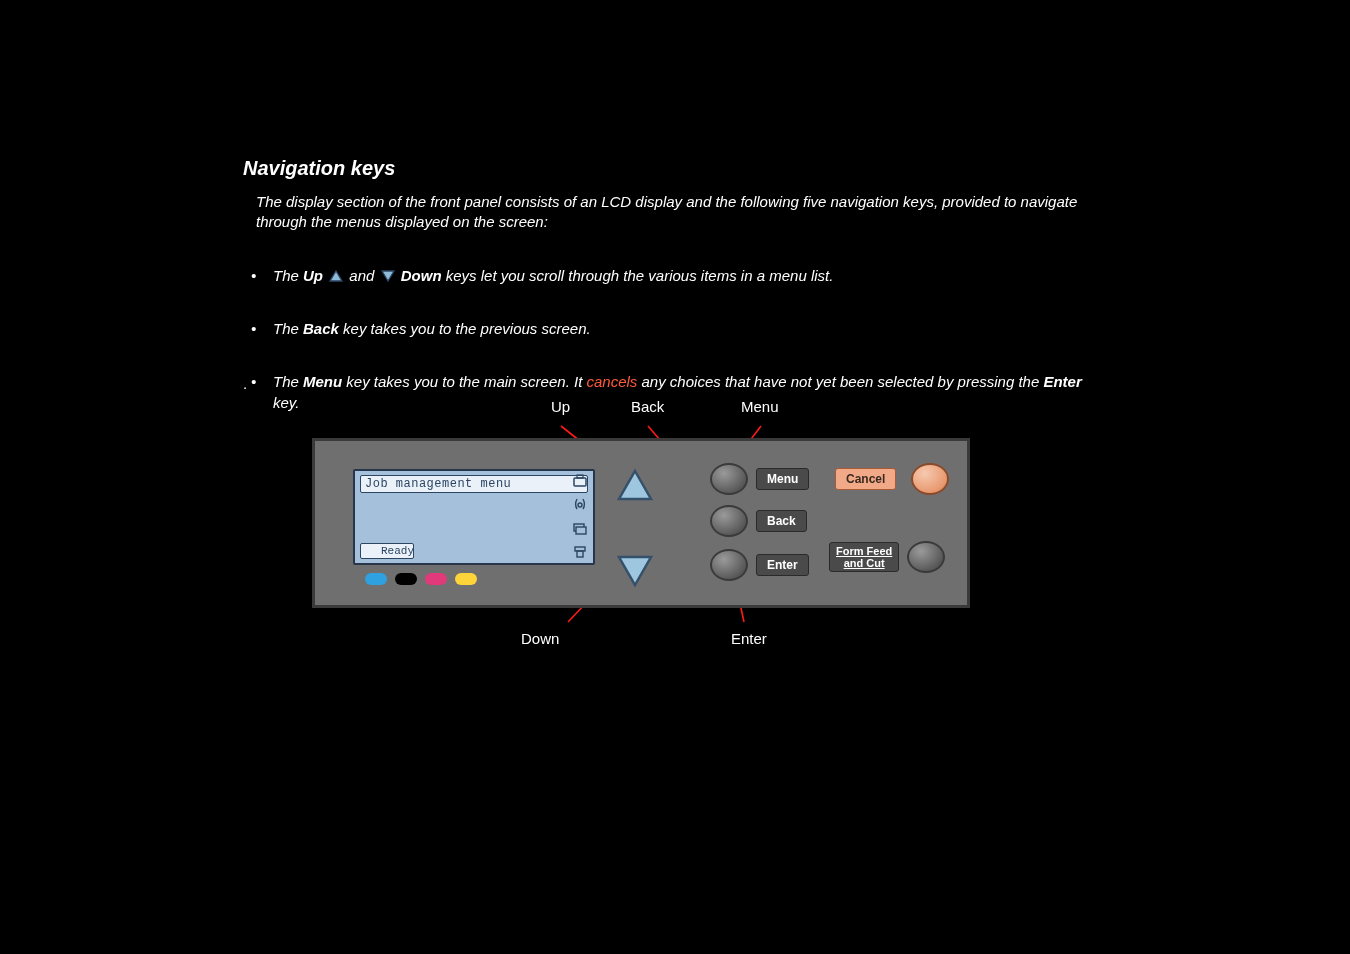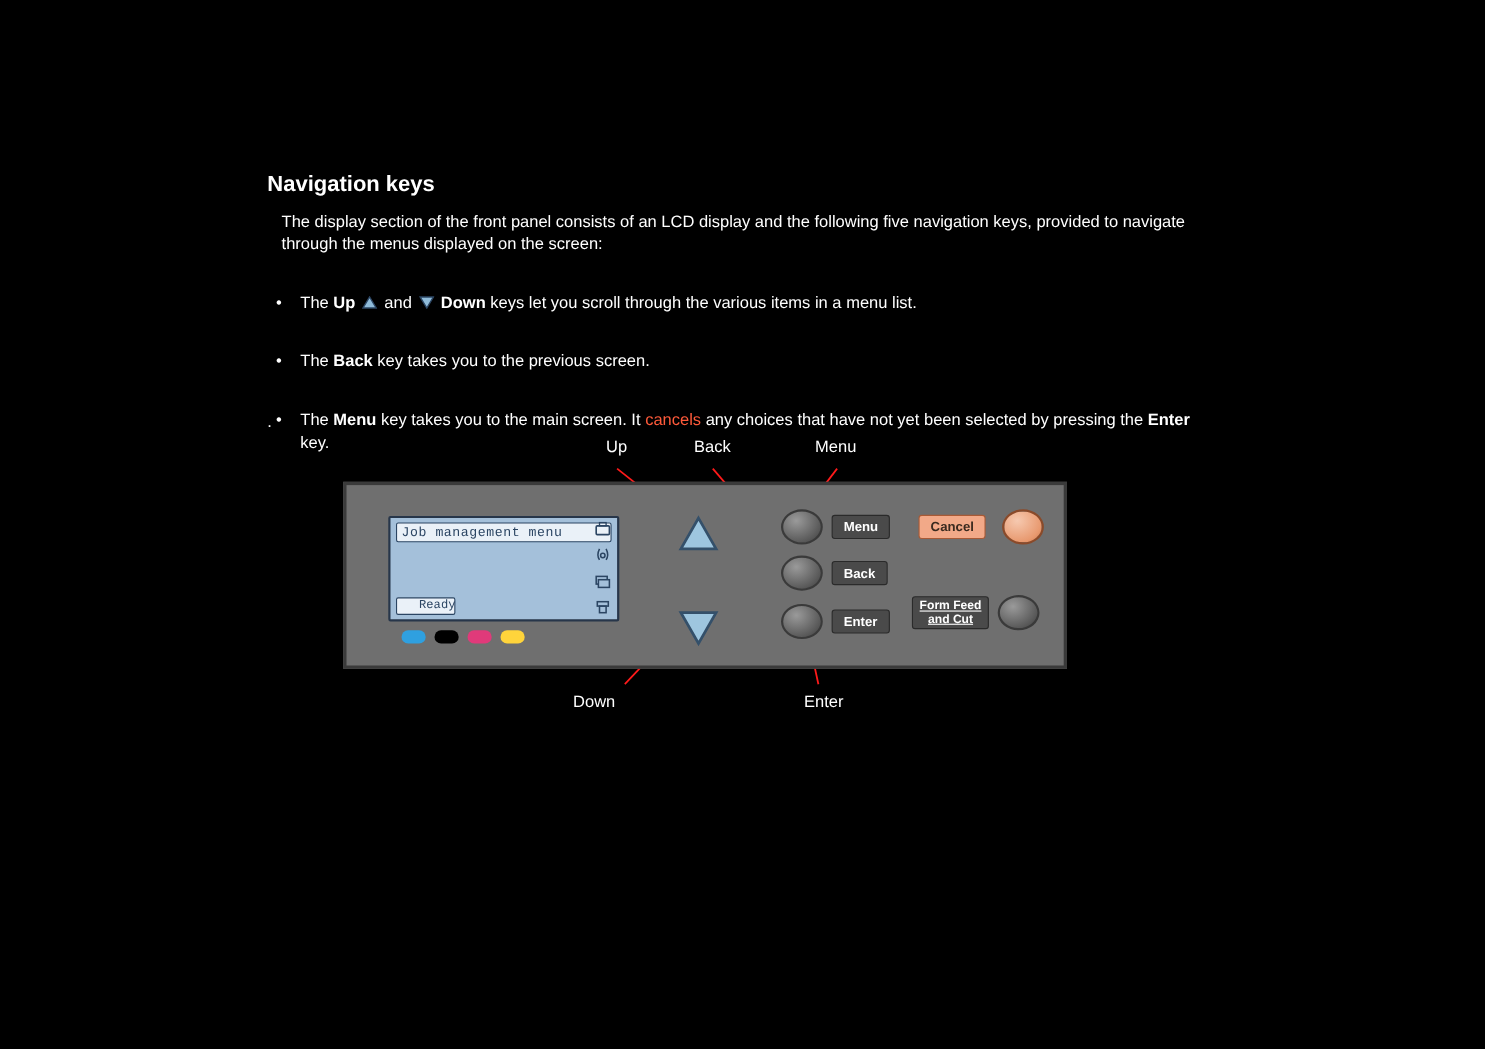--- a/index.html
+++ b/index.html
@@ -13,20 +13,21 @@
     height: 954px;
     background: #000;
     position: relative;
   }
   .content {
     position: absolute;
     left: 243px;
     top: 157px;
     width: 860px;
     color: #fff;
+    font-style: italic;
   }
   h2.heading {
     font-size: 20px;
     font-weight: bold;
     margin: 0 0 12px 0;
     color: #fff;
   }
   p.intro {
     font-size: 15px;
     line-height: 1.35;
@@ -106,21 +107,21 @@
     background: #6f6f6f;
     border: 3px solid #3a3a3a;
     box-sizing: border-box;
   }
 
   
   .lcd {
     position: absolute;
     left: 38px;
     top: 28px;
-    width: 210px;
+    width: 242px;
     height: 96px;
     background: #a4c0da;
     border: 2px solid #27364a;
     box-sizing: border-box;
     border-radius: 2px;
   }
   .lcd-row {
     margin: 4px 5px;
     height: 18px;
     background: transparent;

